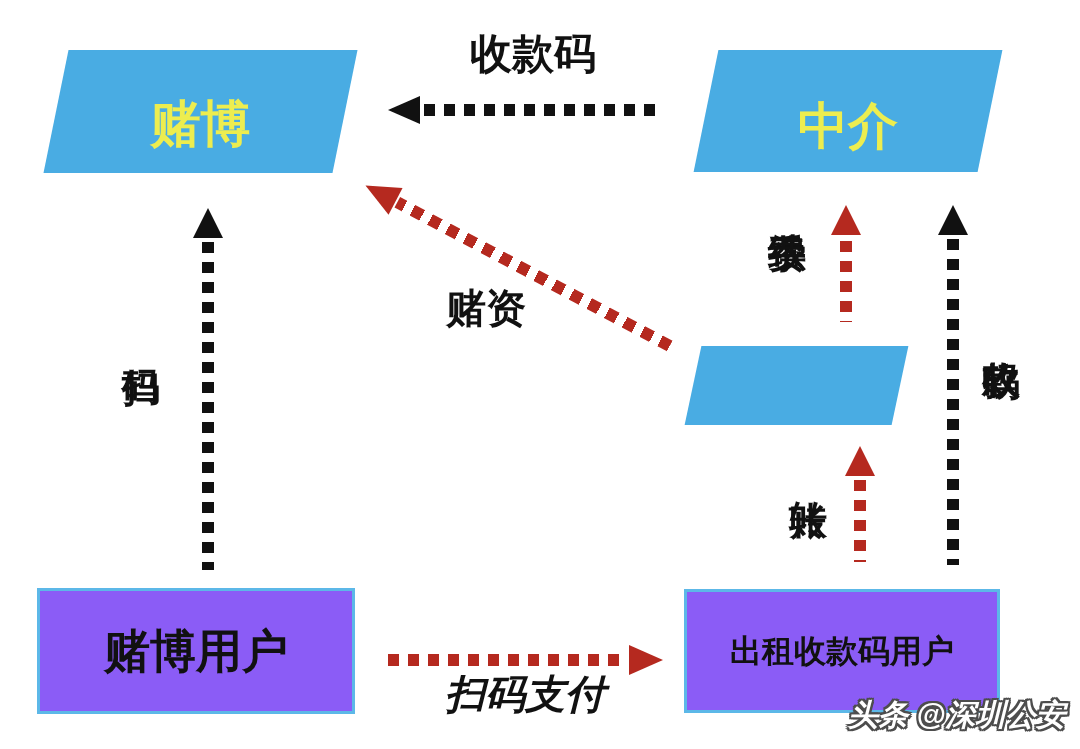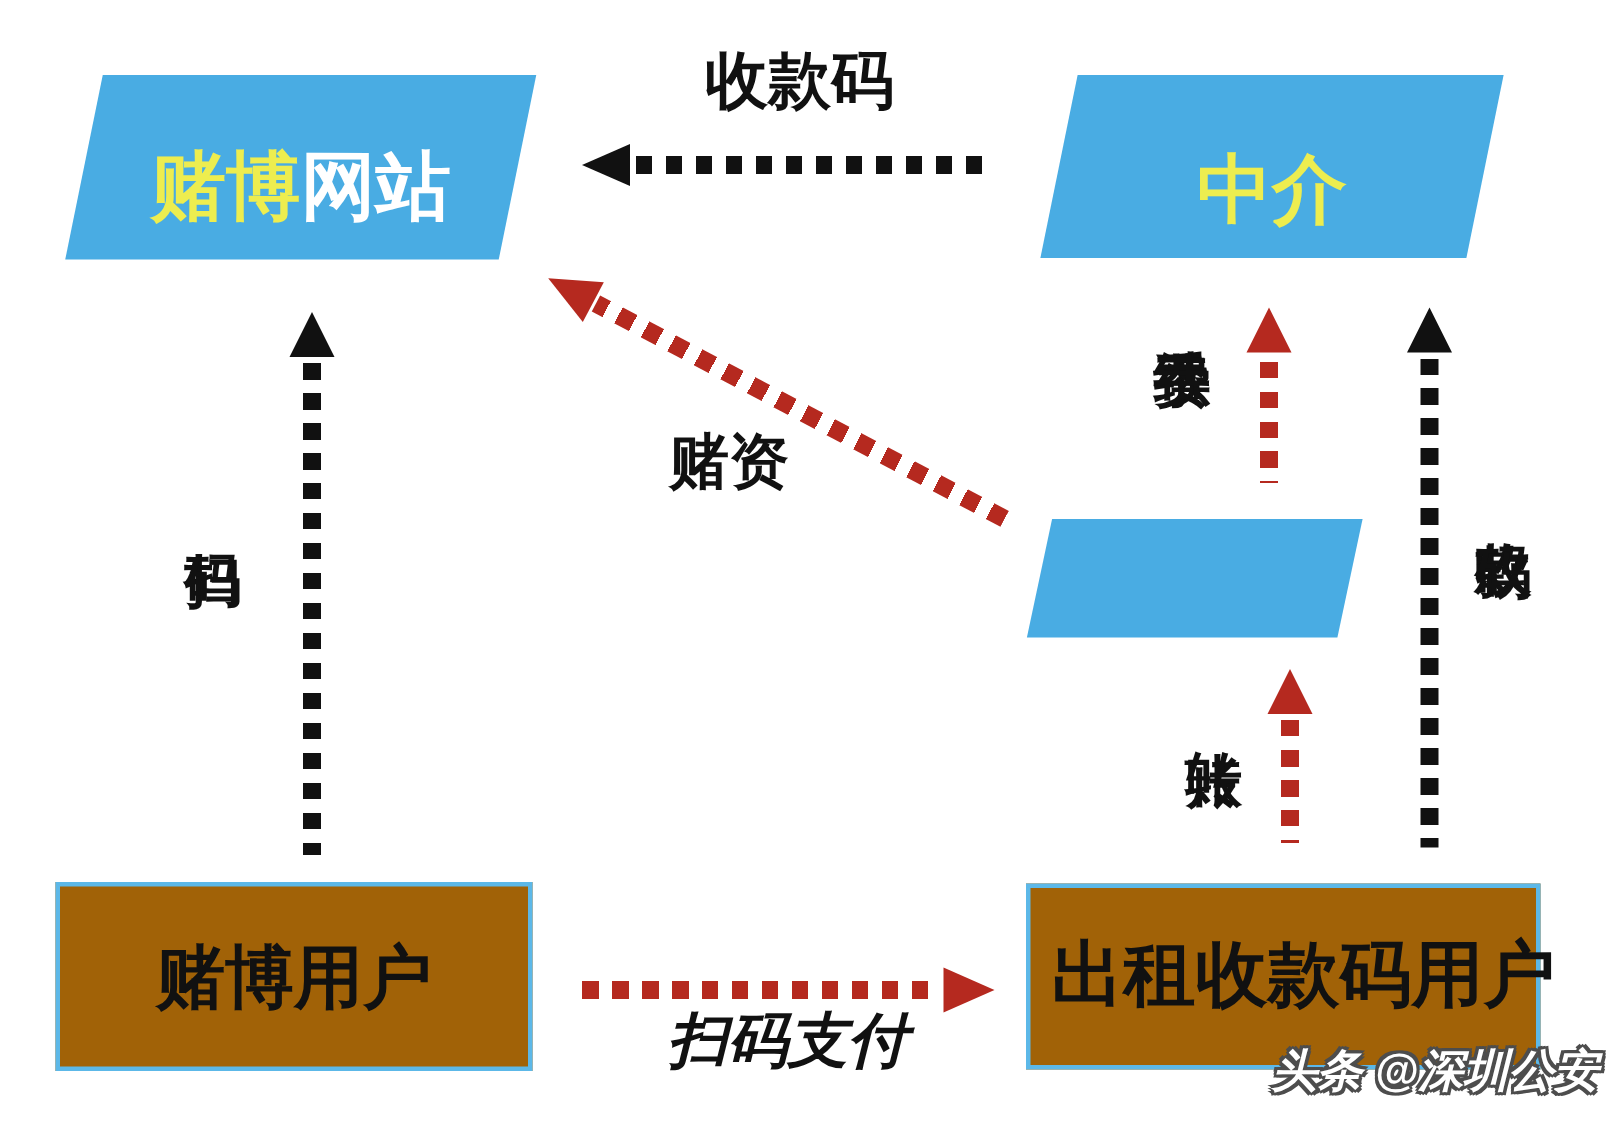--- a/index.html
+++ b/index.html
@@ -11,21 +11,21 @@
   .para {
     position:absolute;
     background: var(--node-fill, #49ACE3);
   }
   .node-label {
     position:absolute; display:flex; align-items:center; justify-content:center;
     font-weight:bold; color:#ffffff; white-space:nowrap; line-height:1;
   }
   .node-label .hl { color: var(--highlight-text, #EDED4F); }
   .box {
-    position:absolute; background:#a16207;
+    position:absolute; background:#8b5cf6;
     border:3px solid var(--box-border, #5CB8E8);
     display:flex; align-items:center; justify-content:center;
     font-weight:bold; color:#111111; white-space:nowrap; line-height:1;
   }
   
   .arrow { position:absolute; }
   .black-a { color: var(--arrow-black, #111111); }
   .red-a   { color: var(--arrow-red, #B5291F); }
   .line-v {
     position:absolute; width:12px;
@@ -57,35 +57,34 @@
   }
 </style>
 </head>
 <body>
 
 <div class="canvas">
 
   <div class="para" style="left:56px; top:50px; width:289px; height:123px; transform:skewX(-11.5deg);"></div>
   <div class="node-label" style="left:56px; top:50px; width:289px; height:148px; font-size:50px;">
     <span class="hl">赌博</span>
-      <span>网站</span>
   </div>
 
   <div class="para" style="left:706px; top:50px; width:284px; height:122px; transform:skewX(-11.5deg);"></div>
   <div class="node-label" style="left:706px; top:50px; width:284px; height:152px; font-size:50px;">
     <span class="hl">中介</span>
   </div>
 
   <div class="para" style="left:693px; top:346px; width:207px; height:79px; transform:skewX(-12deg);"></div>
 
   <div class="box" style="left:37px; top:588px; width:312px; height:120px; font-size:46px;">
     <span>赌博用户</span>
   </div>
 
-  <div class="box" style="left:684px; top:589px; width:310px; height:118px; font-size:48px;padding-left:27px;">
+  <div class="box" style="left:684px; top:589px; width:310px; height:118px; font-size:32px;">
     <span>出租收款码用户</span>
   </div>
 
   <div class="arrow black-a" style="left:388px; top:96px; width:268px; height:28px;">
     <div class="head left" style="left:0; top:0;"></div>
     <div class="line-h" style="left:36px; right:0; top:8px;"></div>
   </div>
   <div class="elabel" style="left:470px; top:33px; font-size:42px;">收款码</div>
 
   <div class="arrow black-a" style="left:193px; top:208px; width:30px; height:362px;">

